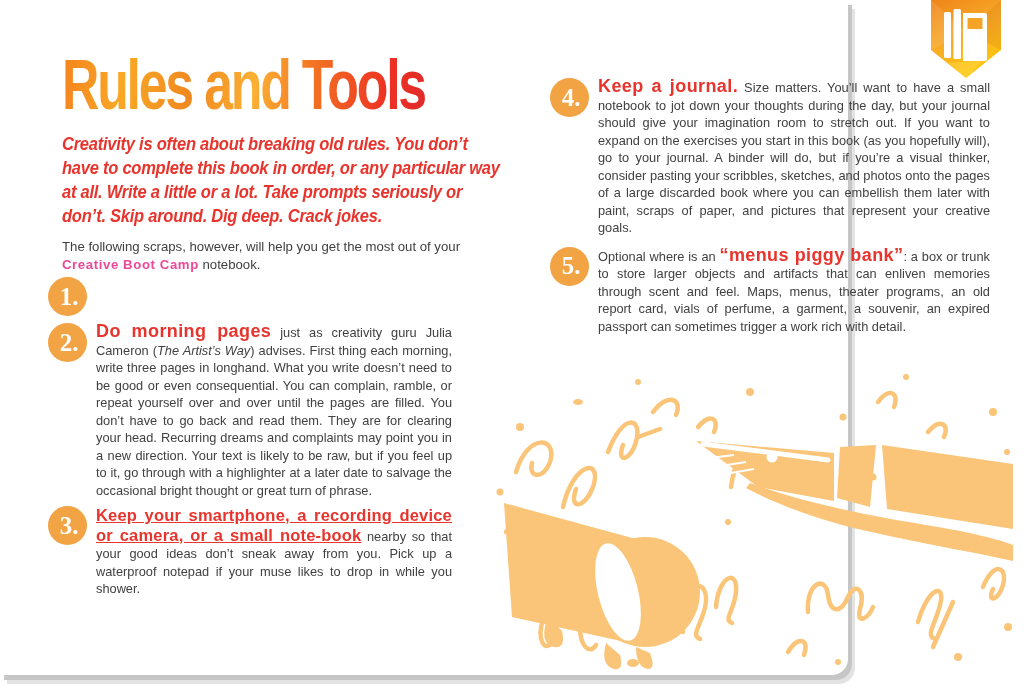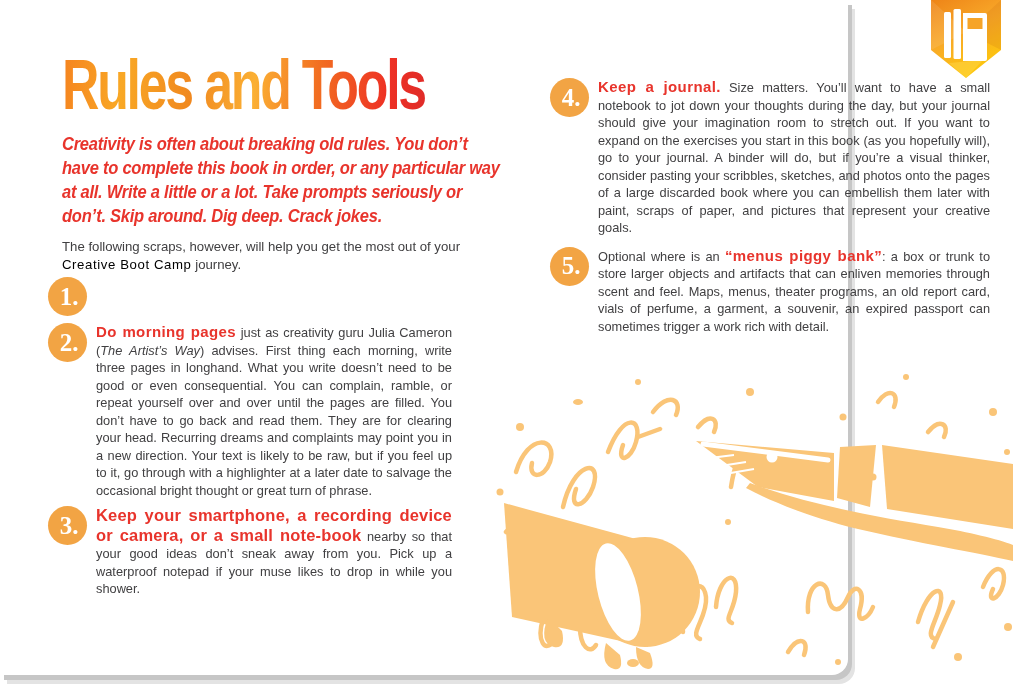--- a/index.html
+++ b/index.html
@@ -20,34 +20,34 @@
     background:linear-gradient(97deg,#f5831f 0%,#f9a825 16%,#f0881f 34%,#fbb034 50%,#f26f21 66%,#ee3124 84%,#d8282b 100%);
     -webkit-background-clip:text; background-clip:text;
     -webkit-text-fill-color:transparent; color:#f5831f;
   }
   p.intro {
     margin-top:12px; width:508px; font-size:19px; line-height:24px;
     font-weight:bold; font-style:italic; letter-spacing:-.3px;
     transform:scaleX(.87); transform-origin:left top; color:#e8342c;
   }
   p.lead { margin-top:10px; width:420px; font-size:13.2px; line-height:18px; color:#414042; }
-  .brand { color:#000000; font-weight:normal; letter-spacing:.6px; }
+  .brand { color:#ec4899; font-weight:bold; letter-spacing:.6px; }
 
   
   .items-left  { position:absolute; left:48px;  top:277px; width:404px; }
   .items-right { position:absolute; left:550px; top:78px;  width:440px; }
   .item { display:flex; align-items:flex-start; margin-bottom:7px; }
   .num { flex:none; width:39px; height:39px; border-radius:50%; background:#f2a444;
     color:#fff; font-family:"Liberation Serif", serif; font-weight:bold; font-size:25px;
     display:flex; align-items:center; justify-content:center; margin-right:9px;
     padding-left:3px; }
   .itext { flex:1; font-size:12.8px; line-height:17.5px; color:#414042;
     text-align:justify; }
-  .red { color:#e8342c; font-weight:bold; font-size:15px; letter-spacing:.4px; }
-  .red.big { font-size:16.5px; line-height:19px; letter-spacing:.2px; }
+  .red { color:#e8342c; font-weight:bold; font-size:18px; letter-spacing:.4px; }
+  .red.big { font-size:16.5px; line-height:19px; letter-spacing:.2px;text-decoration:underline; }
   .items-right .item { margin-bottom:10px; }
 
   
   .pen-illo { position:absolute; left:488px; top:357px; width:525px; height:316px; }
   .sq { stroke:#fac578; stroke-width:4.5; fill:none; stroke-linecap:round; }
   .fl { fill:#fac578; }
 </style>
 </head>
 <body>
 
@@ -69,21 +69,21 @@
       <rect x="13" y="12" width="7" height="46" rx="1.5"></rect>
       <rect x="22.5" y="9" width="7.5" height="50" rx="1.5"></rect>
       <path d="M32,13 h22 q2,0 2,2 v44 q0,2 -2,2 h-22 z"></path>
     </g>
     <rect x="36.5" y="18" width="15" height="11" fill="#f6a428"></rect>
   </svg>
 
   <div class="head-block">
     <h1 class="title">Rules and Tools</h1>
     <p class="intro">Creativity is often about breaking old rules. You don’t have to complete this book in order, or any particular way at all. Write a little or a lot. Take prompts seriously or don’t. Skip around. Dig deep. Crack jokes.</p>
-    <p class="lead"><span>The following scraps, however, will help you get the most out of your </span><span class="brand">Creative Boot Camp</span><span> journey.</span></p>
+    <p class="lead"><span>The following scraps, however, will help you get the most out of your </span><span class="brand">Creative Boot Camp</span><span> notebook.</span></p>
   </div>
 
   <div class="items-left">
     <div class="item">
       <div class="num">
           <span>1.</span>
         </div>
     </div>
     <div class="item">
       <div class="num">

